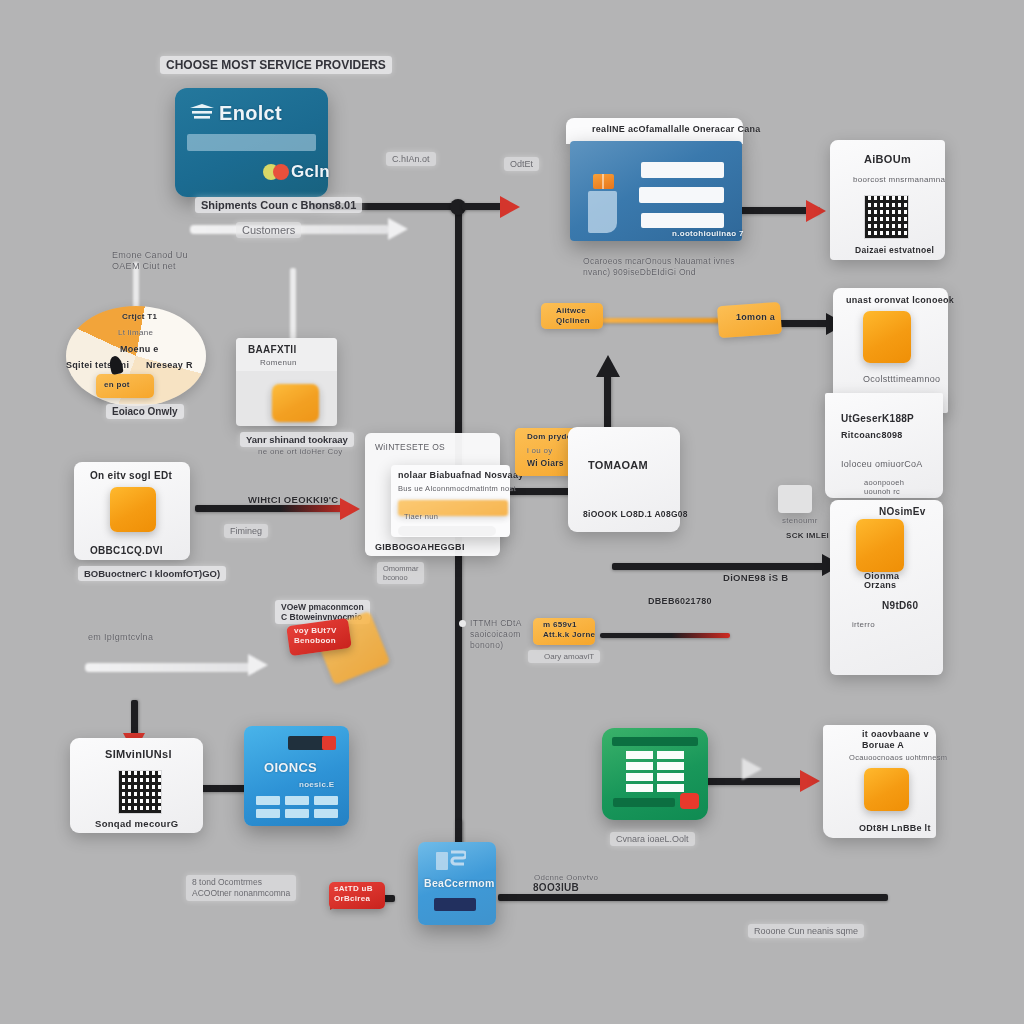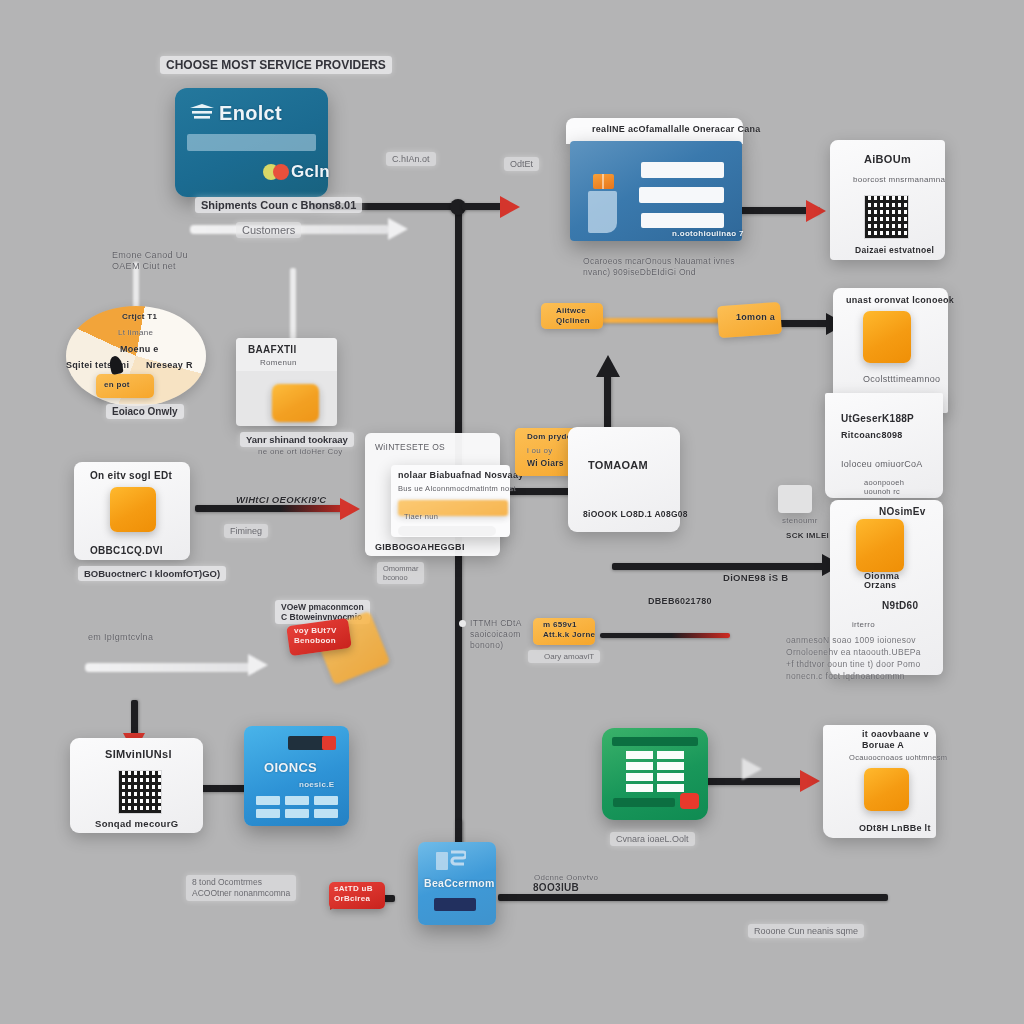--- a/index.html
+++ b/index.html
@@ -245,36 +245,32 @@
   <div class="txt light" style="left:864px;top:478px;font-size:7.5px;line-height:9px;white-space:pre-line;">aoonpooeh
 uounoh rc</div>
 
   <div class="panel soft" style="left:830px;top:500px;width:113px;height:175px;border-radius:8px 8px 6px 6px;"></div>
   <div class="txt" style="left:879px;top:506px;font-size:10px;">NOsimEv</div>
   <div class="orange-tile" style="left:856px;top:519px;width:48px;height:53px;"></div>
   <div class="txt" style="left:864px;top:572px;font-size:9px;line-height:9px;white-space:pre-line;">Oionma
 Orzans</div>
   <div class="txt" style="left:882px;top:600px;font-size:10px;">N9tD60</div>
   <div class="txt light" style="left:852px;top:620px;font-size:8px;">irterro</div>
-  <div class="txt light" style="left:786px;top:634px;font-size:8.5px;line-height:12px;white-space:pre-line;opacity:.85;">oanmesoN soao 1009 ioionesov
-Ornoloenehv ea   ntaoouth.UBEPa
-+f thdtvor ooun tine t) door Pomo
-nonecn.c foct lqdnoancommn</div>
 
   <div class="panel" style="left:778px;top:485px;width:34px;height:28px;background:#eeeeef;border-radius:4px;opacity:.8;"></div>
   <div class="txt light" style="left:782px;top:516px;font-size:8px;">stenoumr</div>
   <div class="txt" style="left:786px;top:531px;font-size:8px;">SCK IMLEl</div>
 
   <div class="panel soft" style="left:74px;top:462px;width:116px;height:98px;border-radius:8px;"></div>
   <div class="txt" style="left:90px;top:470px;font-size:10px;">On eitv sogl  EDt</div>
   <div class="orange-tile" style="left:110px;top:487px;width:46px;height:45px;"></div>
   <div class="txt" style="left:90px;top:545px;font-size:10px;">OBBC1CQ.DVl</div>
   <div class="label-chip" style="left:78px;top:566px;font-size:9.5px;">BOBuoctnerC I kloomfOT)GO)</div>
 
-  <div class="txt" style="left:236px;top:494px;font-size:9.5px;font-style:italic;">WIHtCI OEOKKI9'C</div>
+  <div class="txt" style="left:248px;top:494px;font-size:9.5px;">WIHtCI OEOKKI9'C</div>
   <div class="label-chip dim" style="left:224px;top:524px;font-size:9px;">Fimineg</div>
 
   <div class="panel" style="left:365px;top:433px;width:135px;height:123px;background:rgba(250,250,251,.96);border-radius:6px;"></div>
   <div class="txt light" style="left:375px;top:442px;font-size:8.5px;">WiINTESETE OS</div>
   <div class="panel" style="left:391px;top:465px;width:119px;height:72px;background:#fbfbfc;border-radius:4px;"></div>
   <div class="txt" style="left:398px;top:470px;font-size:9px;">nolaar Biabuafnad Nosvaay</div>
   <div class="txt light" style="left:398px;top:484px;font-size:7.5px;">Bus ue  Alconnmocdmatintm nost</div>
   <div class="orange-flag blur-soft" style="left:398px;top:500px;width:110px;height:16px;border-radius:3px;opacity:.82;"></div>
   <div class="txt light" style="left:404px;top:512px;font-size:7.5px;">Tiaer nun</div>
   <div style="position:absolute;left:398px;top:526px;width:98px;height:10px;background:#f3f3f4;border-radius:5px;"></div>

